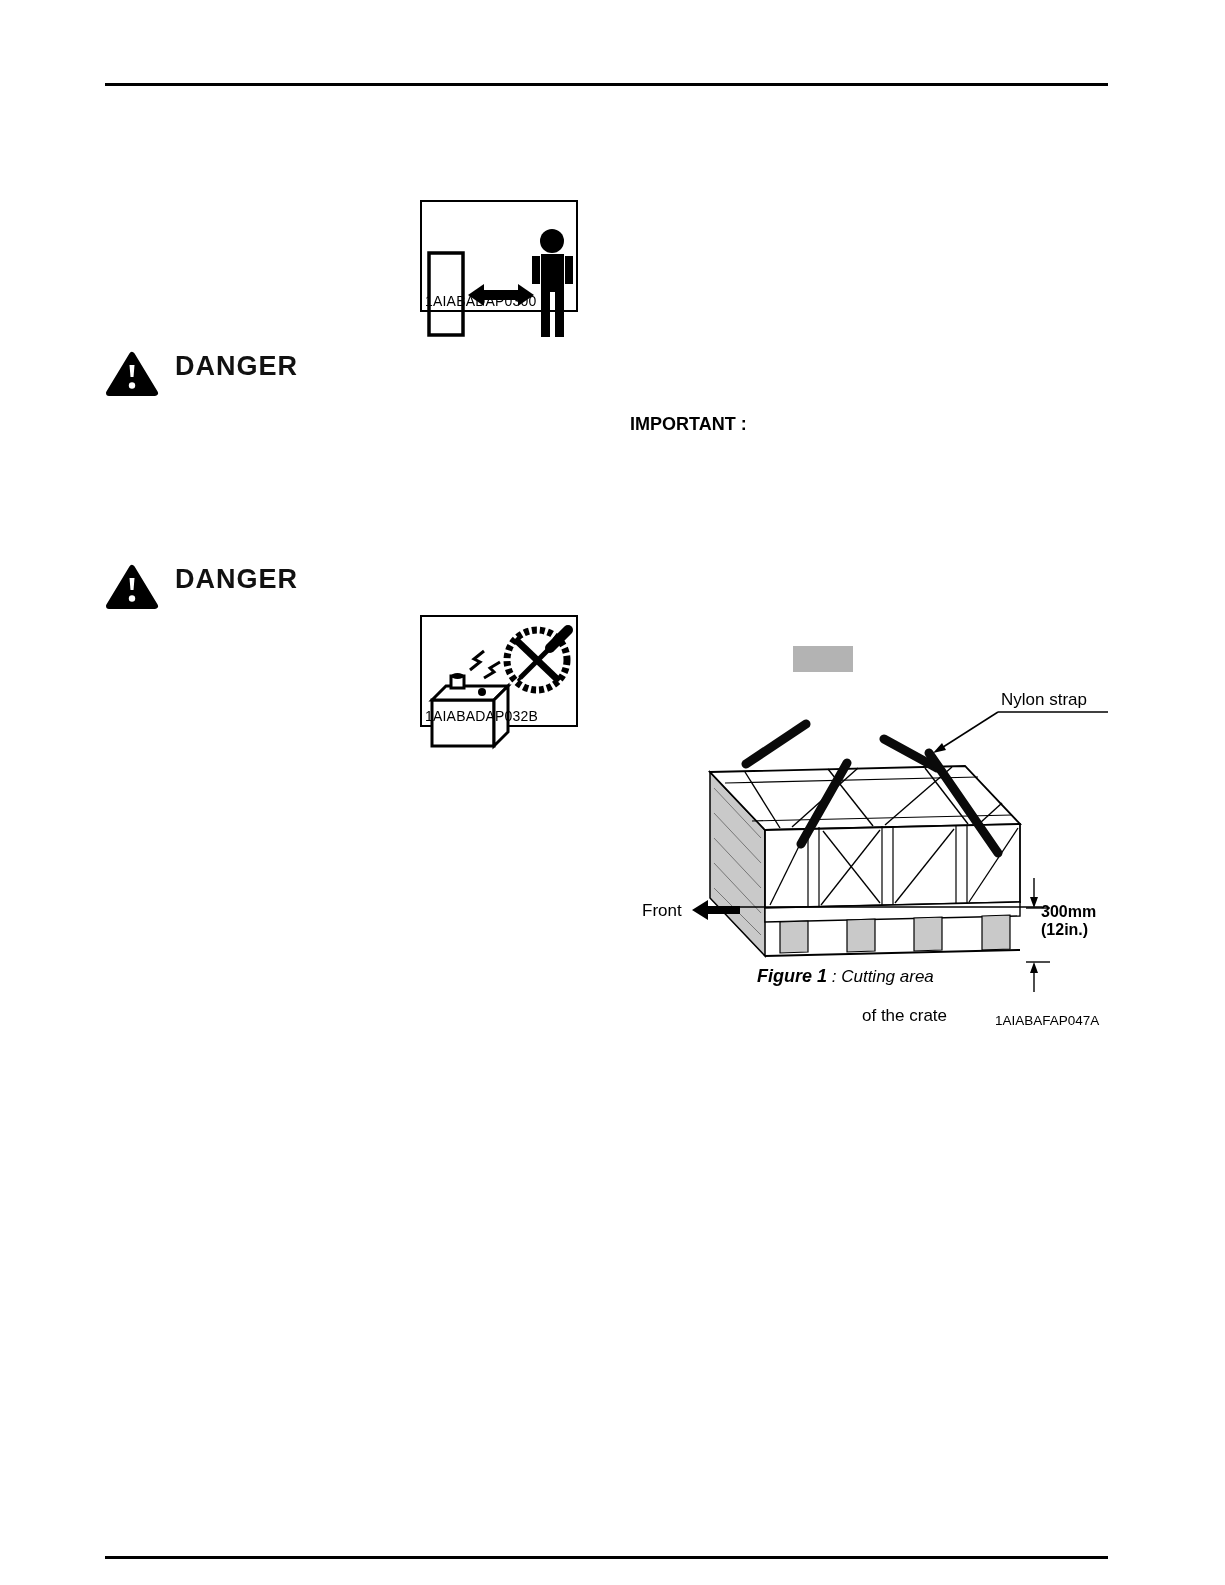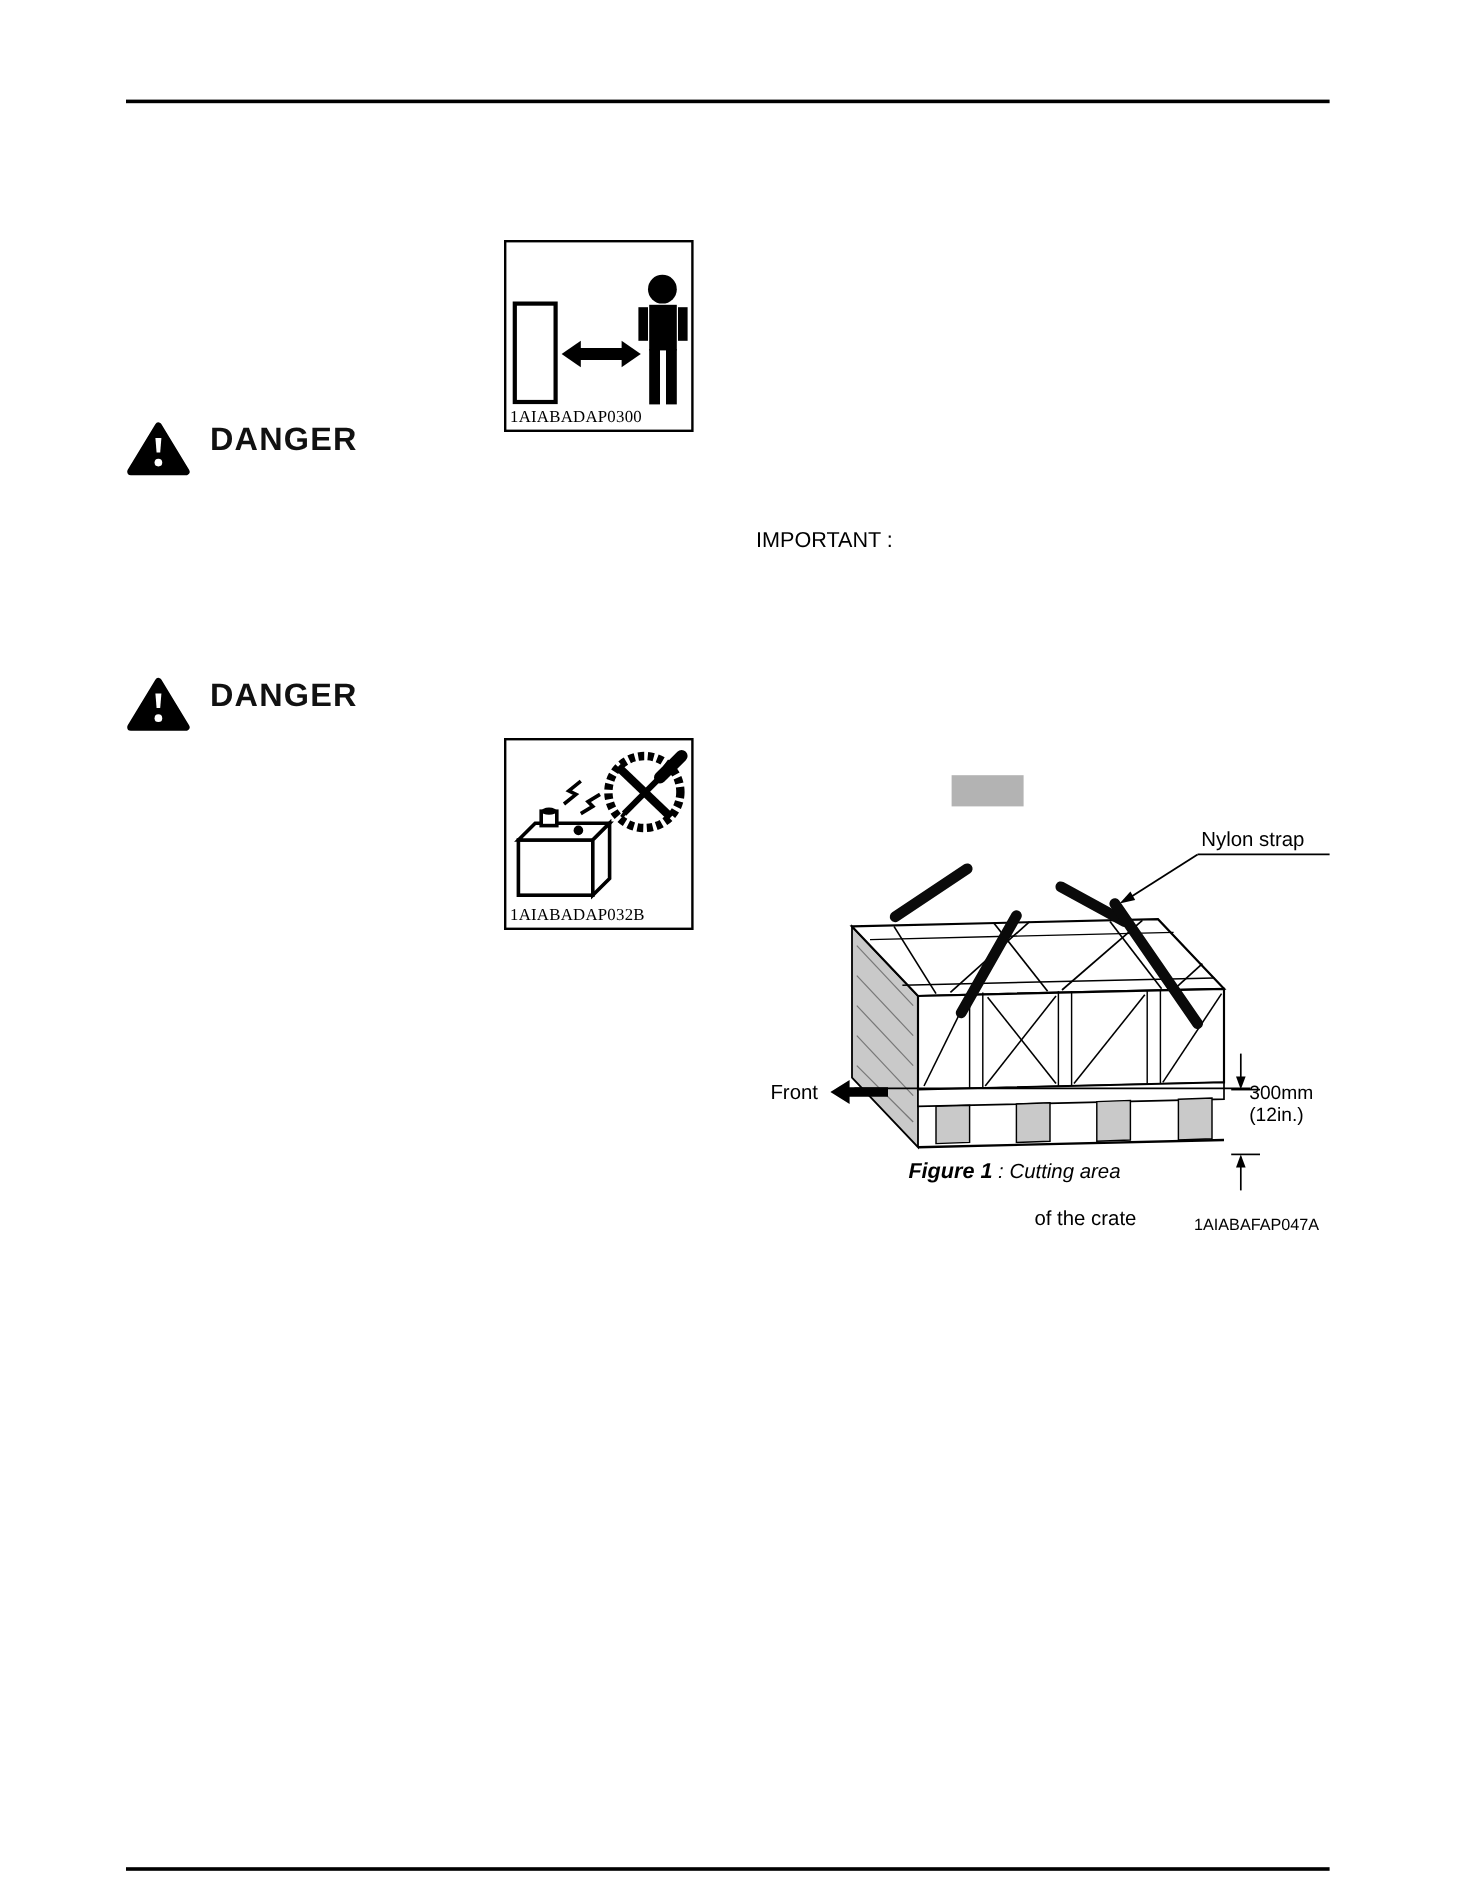--- a/index.html
+++ b/index.html
@@ -14,36 +14,36 @@
   }
   .abs{position:absolute;}
   .rule{position:absolute;background:#000;height:3px;width:1003px;left:105px;}
   .rule.top{top:83px;}
   .rule.bottom{top:1556px;}
 
   .danger{position:absolute;display:flex;align-items:flex-start;gap:16px;}
   .danger-text{font-size:27px;font-weight:700;letter-spacing:1px;color:#111;}
 
   .safety-box{
-    position:absolute;width:158px;height:160px;margin:0;
-    border:2px solid #000;background:#fff;box-sizing:border-box;font-family:Liberation Serif, serif;
+    position:absolute;width:158px;height:112px;margin:0;
+    border:2px solid #000;background:#fff;box-sizing:border-box;
   }
   .safety-art{position:absolute;left:0;top:1px;}
   .safety-code{
     position:absolute;left:3px;bottom:1px;
     font-size:14px;letter-spacing:0.2px;white-space:nowrap;
   }
 
-  .important{position:absolute;left:630px;top:440px;font-size:18px;font-weight:400;}
+  .important{position:absolute;left:630px;top:414px;font-size:18px;font-weight:700;}
   .gray-box{position:absolute;left:793px;top:646px;width:60px;height:26px;background:#b3b3b3;}
 
   .lbl{position:absolute;font-size:17px;white-space:nowrap;}
   .lbl-nylon{left:1001px;top:690px;}
   .lbl-front{left:642px;top:901px;}
-  .dim{position:absolute;left:1041px;top:903px;font-size:16px;line-height:18px;white-space:nowrap;}
+  .dim{position:absolute;left:1041px;top:903px;font-size:16px;line-height:18px;white-space:nowrap;font-weight:bold;}
   .fig-caption{position:absolute;left:757px;top:966px;font-size:17px;white-space:nowrap;font-style:italic;}
   .fig-caption .cap-bold{font-weight:700;font-size:18px;}
   .fig-caption2{position:absolute;left:862px;top:970px;font-size:17px;white-space:nowrap;margin-top:36px;}
   .fig-code{position:absolute;left:995px;top:993px;font-size:13.5px;white-space:nowrap;margin-top:20px;}
 </style>
 </head>
 <body>
 
 <div class="page">
 

